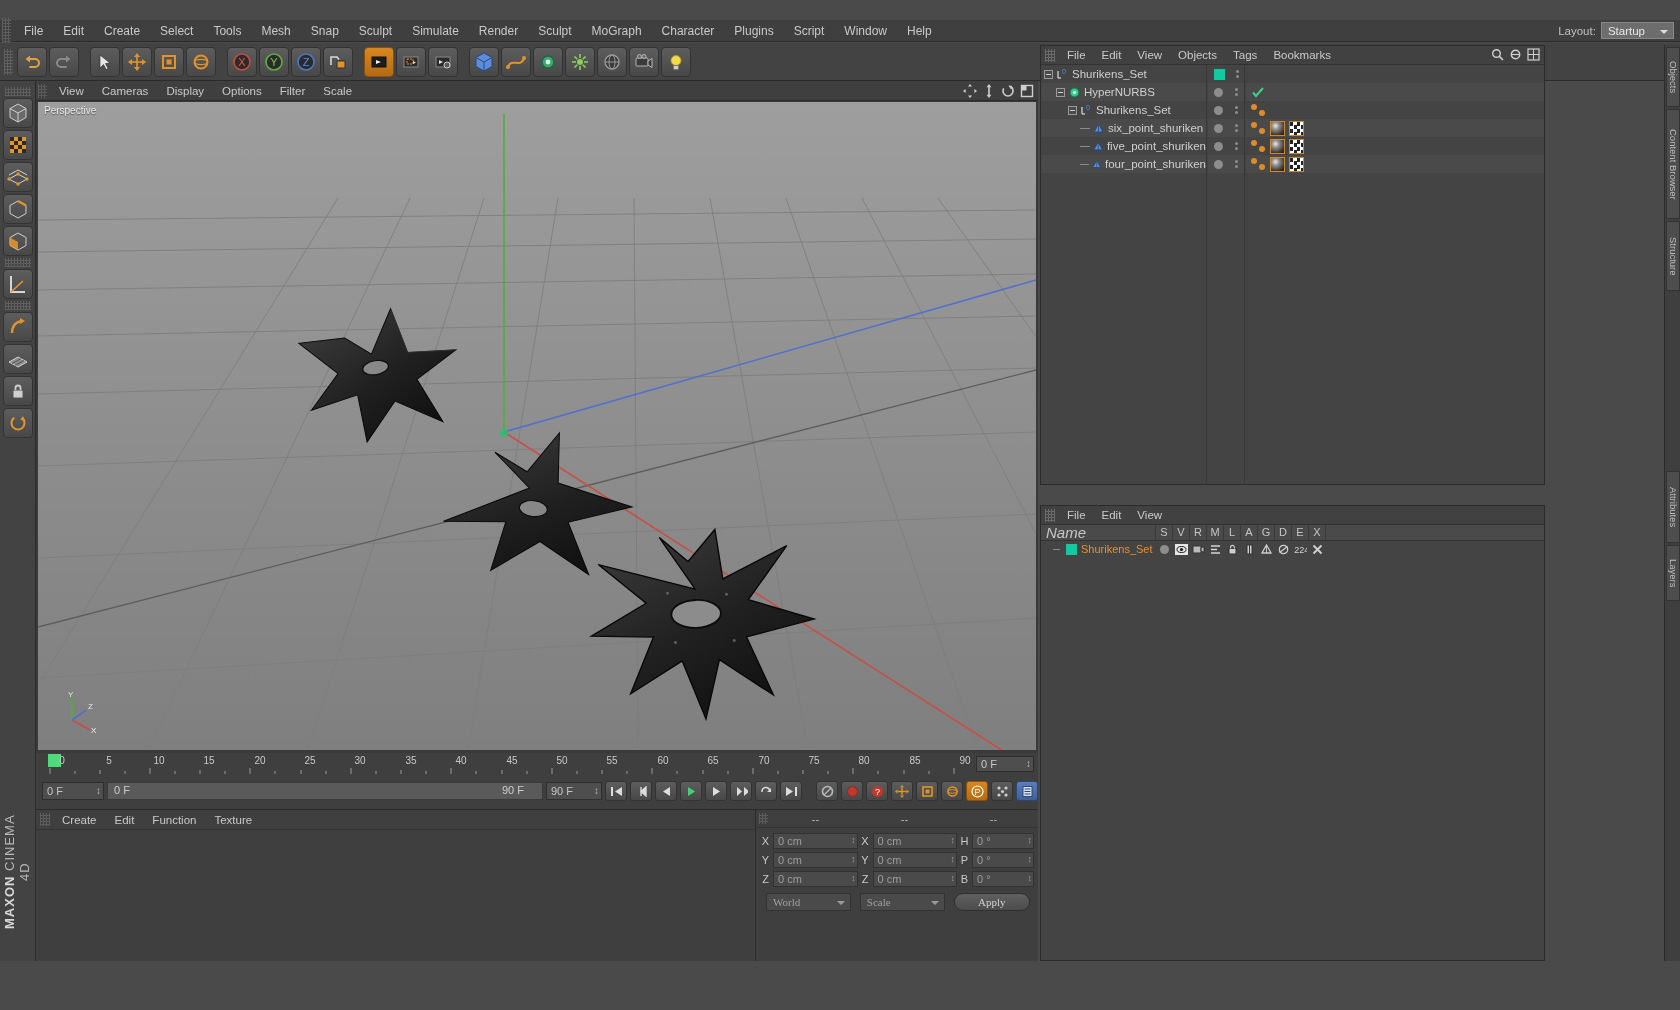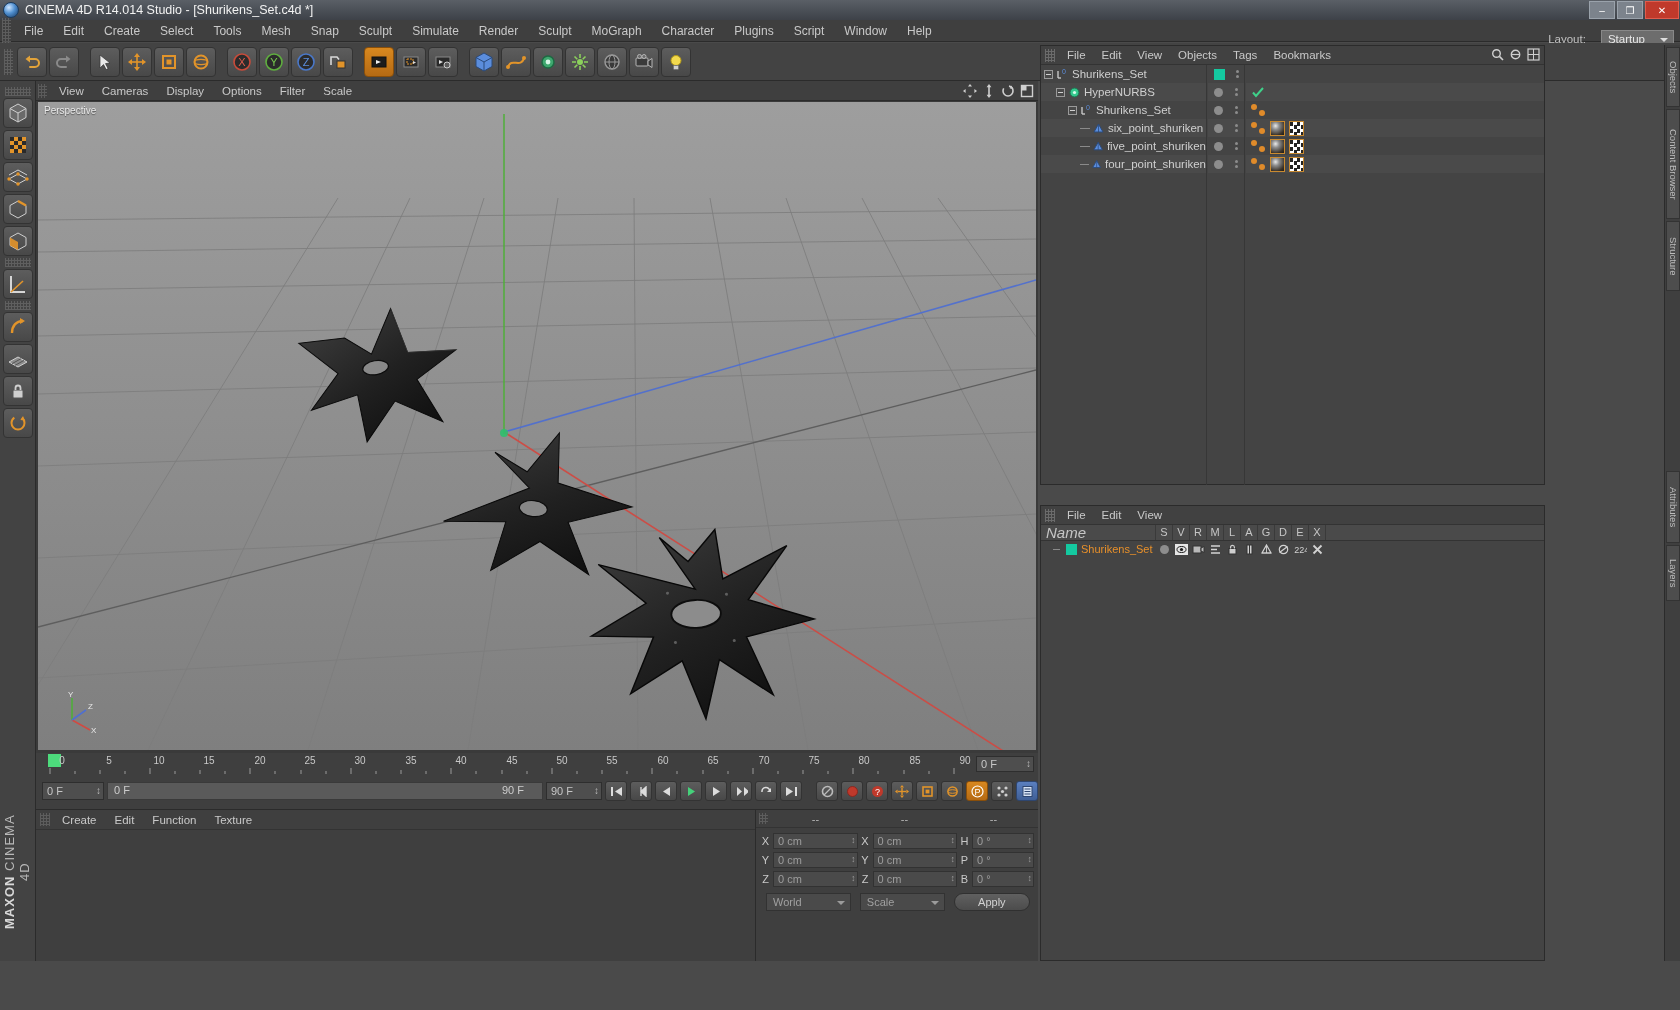--- a/index.html
+++ b/index.html
@@ -17,21 +17,21 @@
   .tb-btns { position:absolute; right:0; top:0; display:flex; height:20px; }
   .tb-btn { width:26px; height:18px; margin:1px 1px 0 1px; background:#7c838c;
     border:1px solid #9aa2ab; color:#fff; font-size:10px; display:flex;
     align-items:center; justify-content:center; }
   .tb-btn.close { background:#c0392b; border-color:#e05c4c; width:34px; }
 
   
   .menubar { position:absolute; left:0; top:20px; width:1680px; height:22px;
     background:#3f3f3f; border-bottom:1px solid #2b2b2b; display:flex; align-items:center; }
   .menu-item { padding:0 10px; color:#c9c9c9; font-size:12px; line-height:22px; }
-  .layout-box { position:absolute; right:6px; top:10px; display:flex; align-items:center; gap:15px; }
+  .layout-box { position:absolute; right:6px; top:2px; display:flex; align-items:center; gap:5px; }
   .layout-lbl { color:#c0c0c0; font-size:11.5px; }
   .layout-sel { background:#6d6d6d; border:1px solid #888; color:#e8e8e8;
     padding:1px 28px 1px 6px; font-size:11.5px; position:relative; height:17px; line-height:15px; }
   .layout-sel:after { content:""; position:absolute; right:5px; top:7px;
     border-left:4px solid transparent; border-right:4px solid transparent; border-top:4px solid #ddd; }
 
   
   .toolbar { position:absolute; left:0; top:43px; width:1680px; height:38px;
     background:#434343; border-bottom:1px solid #2b2b2b; display:flex; align-items:center; padding-left:4px; }
   .tbtn { width:30px; height:30px; margin:0 1px; border-radius:4px;
@@ -114,21 +114,21 @@
     background:#3f3f3f; border-top:1px solid #2b2b2b; }
   .coord-top { display:flex; height:18px; align-items:center; border-bottom:1px solid #333; }
   .coord-top .c { flex:1; text-align:center; font-size:11px; color:#b5b5b5; }
   .coord-grid { padding:3px 4px 0 4px; }
   .crow { display:flex; align-items:center; height:19px; gap:2px; }
   .clab { width:11px; font-size:11px; color:#c9c9c9; text-align:center; }
   .cfield { flex:1; height:16px; background:#4a4a4a; border:1px solid #323232;
     color:#9d9d9d; font-size:11px; line-height:14px; padding:0 10px 0 4px; position:relative; }
   .cfield:after { content:"\2195"; position:absolute; right:1px; top:-1px; font-size:9px; color:#9b9b9b; }
   .cfield.narrow { flex:0 0 62px; }
-  .crow-bot { display:flex; align-items:flex-start; gap:9px; padding:5px 4px 0 6px; }
+  .crow-bot { display:flex; align-items:flex-start; gap:9px; padding:5px 4px 0 6px;font-family:Liberation Serif, serif; }
   .csel { width:88px; height:18px; background:#4a4a4a; border:1px solid #323232;
     color:#a0a0a0; font-size:11px; line-height:16px; padding:0 14px 0 6px; position:relative; }
   .csel:after { content:""; position:absolute; right:5px; top:7px;
     border-left:4px solid transparent; border-right:4px solid transparent; border-top:4px solid #9b9b9b; }
   .cbtn { width:80px; height:18px; border-radius:9px; background:linear-gradient(to bottom,#606060,#4c4c4c);
     border:1px solid #303030; color:#d2d2d2; font-size:11px; text-align:center; line-height:16px; }
 
   
   .om { position:absolute; left:1040px; top:45px; width:505px; height:440px;
     background:#444; border:1px solid #2b2b2b; }
@@ -190,29 +190,20 @@
     background-size:3px 3px; opacity:.55; }
   .status .txt { font-size:11.5px; color:#c3c3c3; }
   .corner { position:absolute; right:2px; bottom:2px; width:14px; height:14px;
     background-image:repeating-linear-gradient(135deg,#8a8a8a 0 1px,transparent 1px 4px); }
 </style>
 </head>
 <body>
 
 <div class="app">
 
-  <div class="titlebar">
-    <div class="tb-icon"></div>
-    <div class="tb-title">CINEMA 4D R14.014 Studio - [Shurikens_Set.c4d *]</div>
-    <div class="tb-btns">
-      <div class="tb-btn">–</div>
-      <div class="tb-btn">❐</div>
-      <div class="tb-btn close">✕</div>
-    </div>
-  </div>
 
   <div class="menubar">
     <div class="tgrip" style="margin-left:2px"></div>
     <div class="menu-item">File</div>
     <div class="menu-item">Edit</div>
     <div class="menu-item">Create</div>
     <div class="menu-item">Select</div>
     <div class="menu-item">Tools</div>
     <div class="menu-item">Mesh</div>
     <div class="menu-item">Snap</div>

